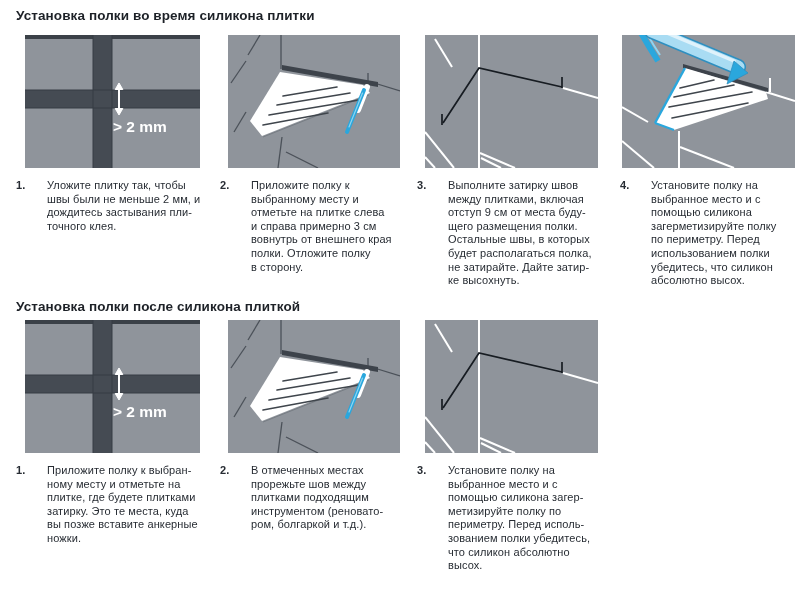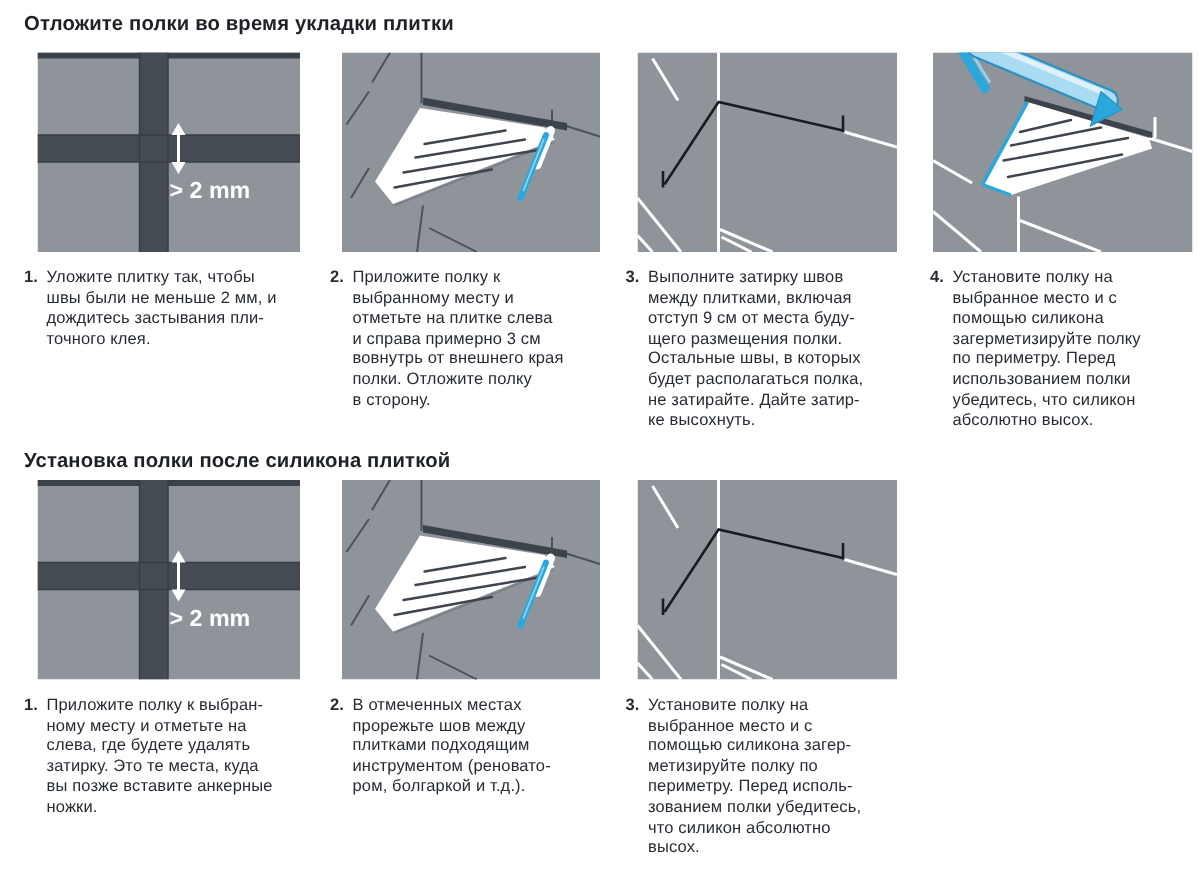--- a/index.html
+++ b/index.html
@@ -11,21 +11,21 @@
   .section-title{
     position:absolute;margin:0;
     font-size:13.5px;font-weight:700;color:#1d2127;letter-spacing:.1px;
   }
   .fig{position:absolute;height:133px;display:block;}
   .step{
     position:absolute;display:flex;
     font-size:11px;line-height:13.6px;color:#272c33;letter-spacing:.1px;
   }
   .num{font-weight:700;width:15px;flex:none;}
-  .txt{white-space:pre-line;flex:1;}
+  .txt{white-space:pre-line;flex:1;margin-left:16px;}
   svg text{font-family:"Liberation Sans",sans-serif;}
 </style>
 </head>
 <body>
 
 <svg width="0" height="0" style="position:absolute" aria-hidden="true">
   <defs>
 
     <symbol id="fig-gap" viewBox="0 0 175 133">
       <rect width="175" height="133" fill="#8f949b"></rect>
@@ -119,21 +119,21 @@
         <path d="M23,-5 Q30,8 38,20" stroke="#8fd4f1" stroke-width="2" fill="none"></path>
         <line x1="30" y1="-4" x2="116" y2="32" stroke="#2e8fc0" stroke-width="16" stroke-linecap="round"></line>
         <line x1="30" y1="-4" x2="116" y2="32" stroke="#a9dcf3" stroke-width="13" stroke-linecap="round"></line>
         <line x1="33" y1="-7" x2="112" y2="26" stroke="#dff2fb" stroke-width="3.5" stroke-linecap="round"></line>
         <polygon points="112,26 126,38 105,49" fill="#2aa7dd" stroke="#2e8fc0" stroke-width="0.8"></polygon>
       </g>
     </symbol>
   </defs>
 </svg>
 
-<h2 class="section-title" style="left:16px;top:8px">Отложите полки во время укладки плитки</h2>
+<h2 class="section-title" style="left:16px;top:8px">Установка полки во время силикона плитки</h2>
 
 <svg class="fig" style="left:25px;top:35px;width:175px" viewBox="0 0 175 133">
     <use href="#fig-gap"></use>
   </svg>
 <svg class="fig" style="left:228px;top:35px;width:172px" viewBox="0 0 172 133">
     <use href="#fig-mark"></use>
   </svg>
 <svg class="fig" style="left:425px;top:35px;width:173px" viewBox="0 0 173 133">
     <use href="#fig-seam"></use>
   </svg>
@@ -190,21 +190,21 @@
     <use href="#fig-mark"></use>
   </svg>
 <svg class="fig" style="left:425px;top:320px;width:173px" viewBox="0 0 173 133">
     <use href="#fig-seam"></use>
   </svg>
 
 <div class="step" style="left:16px;top:464px;width:198px">
   <span class="num">1.</span>
   <span class="txt">Приложите полку к выбран-
 ному месту и отметьте на
-слева, где будете удалять
+плитке, где будете плитками
 затирку. Это те места, куда
 вы позже вставите анкерные
 ножки.</span>
 </div>
 <div class="step" style="left:220px;top:464px;width:196px">
   <span class="num">2.</span>
   <span class="txt">В отмеченных местах
 прорежьте шов между
 плитками подходящим
 инструментом (реновато-

